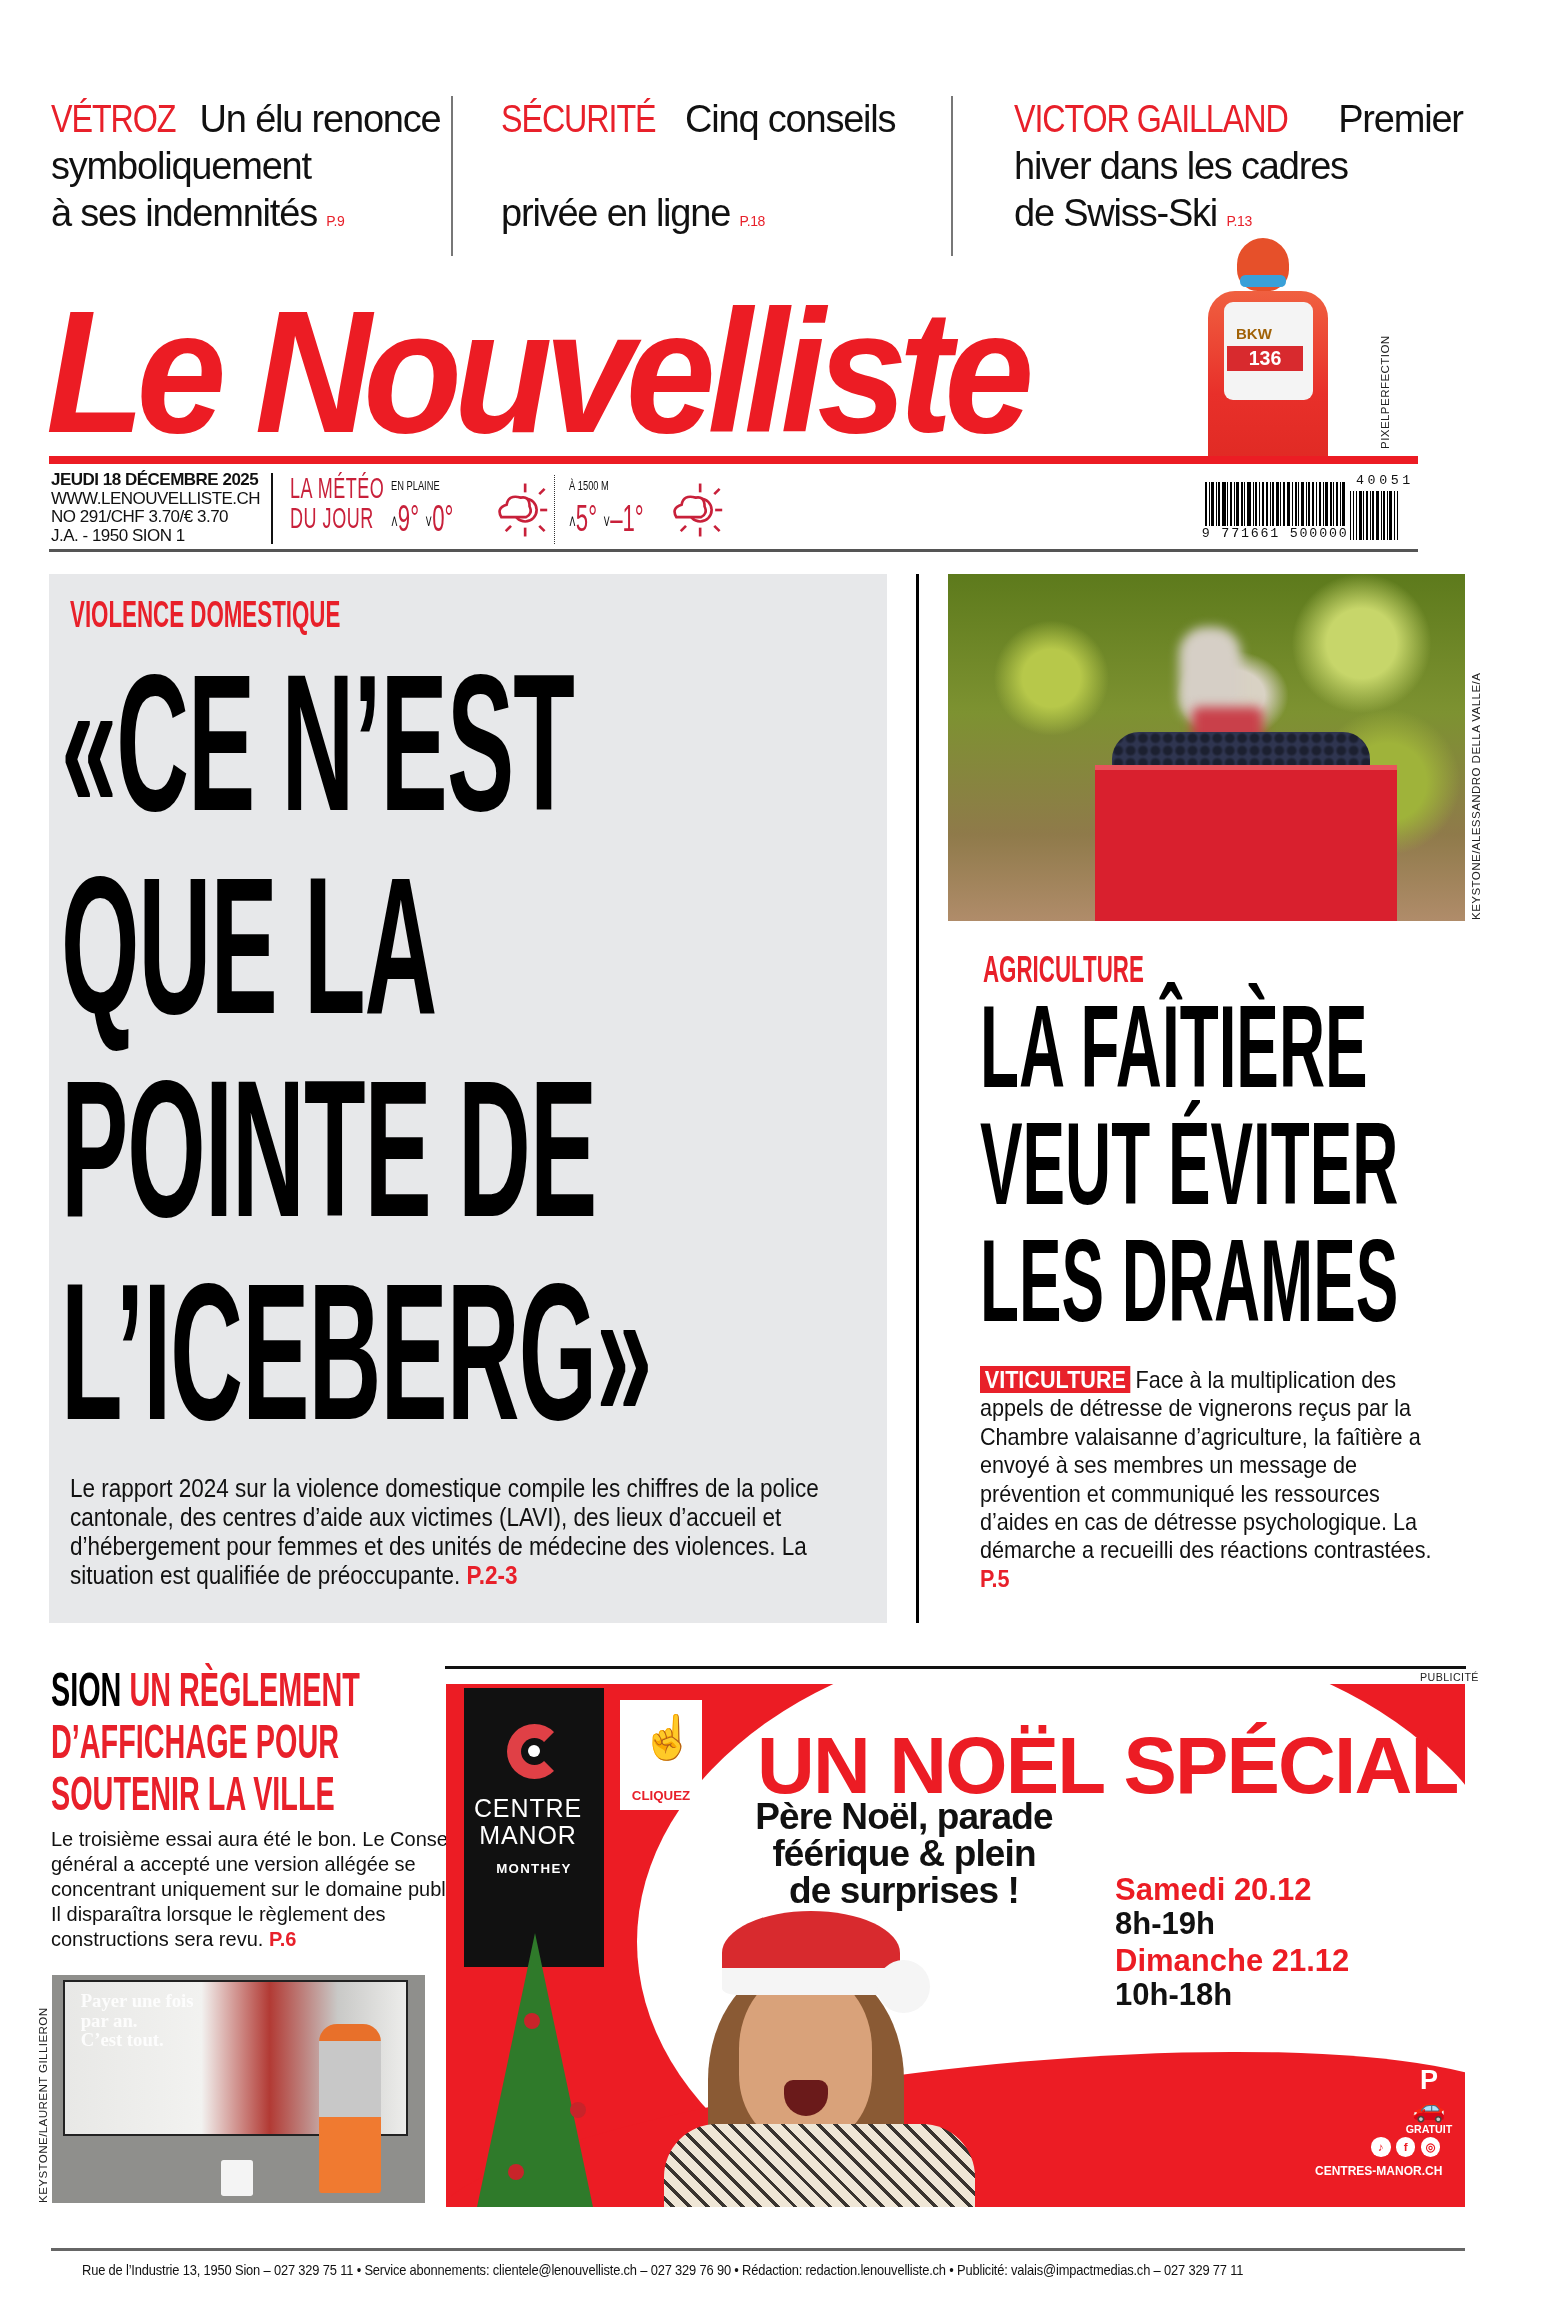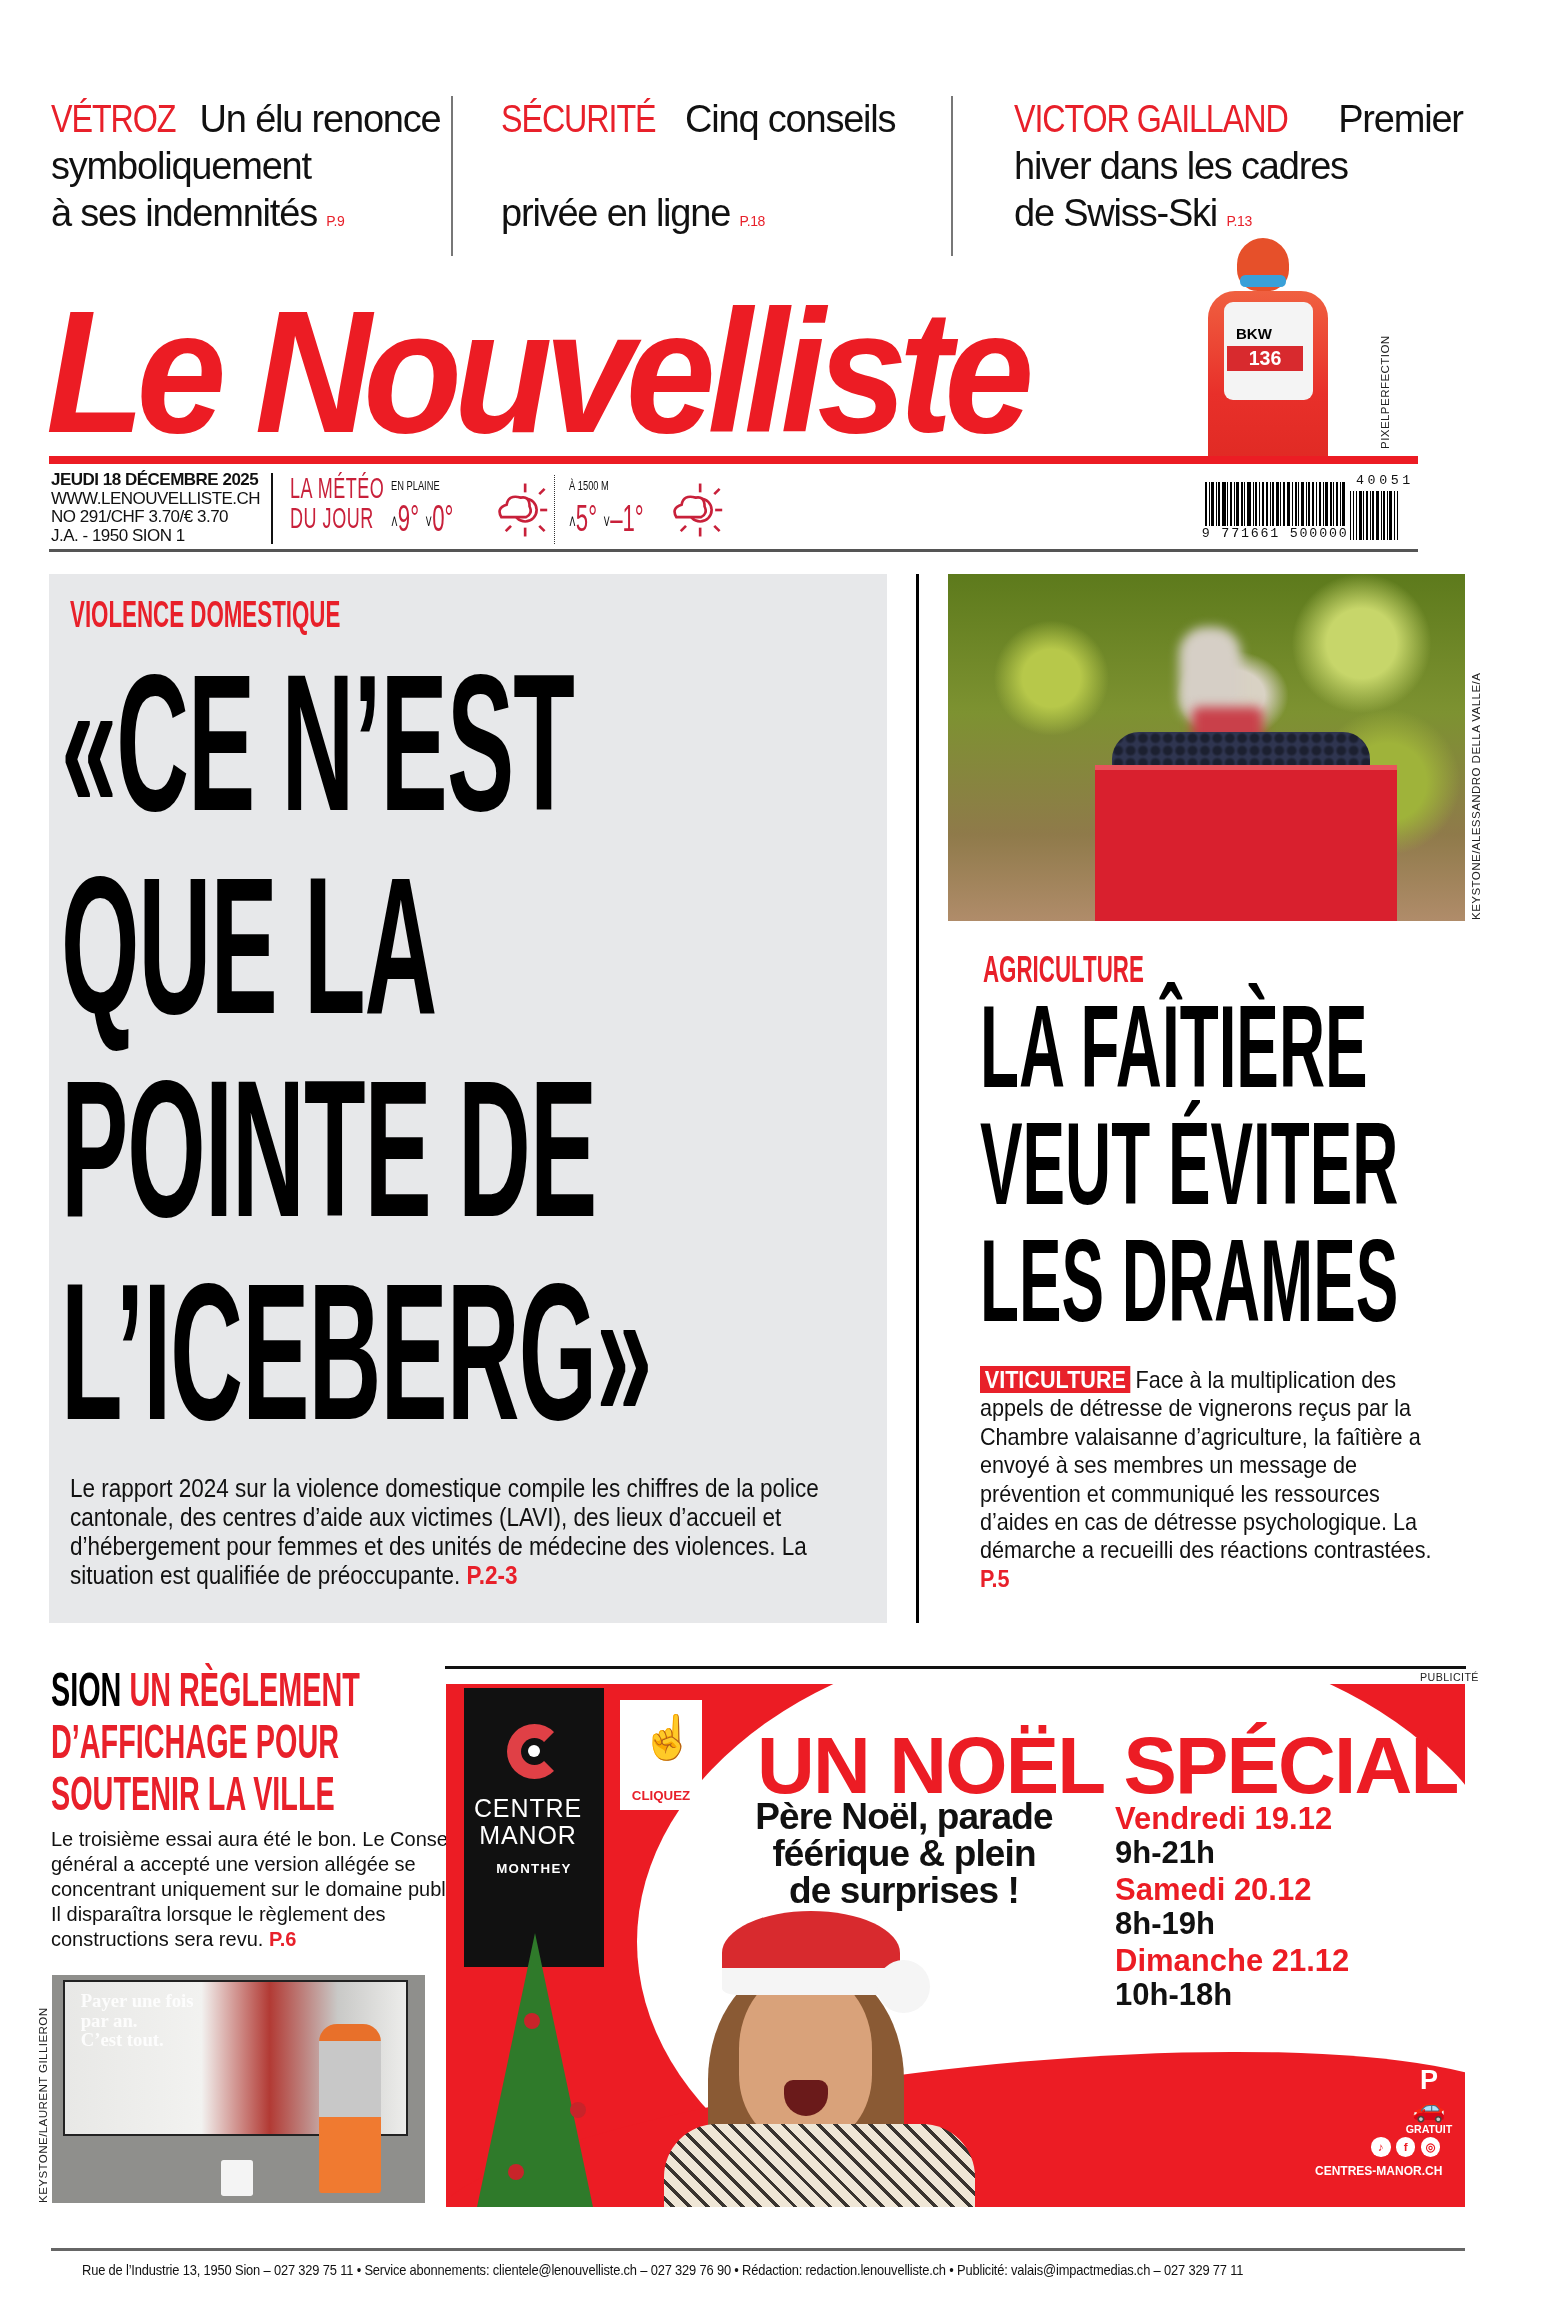--- a/index.html
+++ b/index.html
@@ -106,21 +106,21 @@
 
   .footer-rule { position: absolute; left: 51px; top: 2248px; width: 1414px; height: 2.7px; background: #666; }
   .footer { position: absolute; left: 82px; top: 2261px; font-size: 15px; color: #111; white-space: nowrap; transform: scaleX(0.86); transform-origin: left; letter-spacing: -0.2px; }
 
   
   .skier { position: absolute; left: 1181px; top: 238px; width: 178px; height: 224px; }
   .skier .head { position: absolute; left: 56px; top: 0; width: 52px; height: 53px; background: #e6502a; border-radius: 50% 50% 40% 40%; }
   .skier .glasses { position: absolute; left: 59px; top: 37px; width: 46px; height: 12.4px; background: #3aa0d8; border-radius: 5.3px; }
   .skier .body { position: absolute; left: 27px; top: 53px; width: 120px; height: 171px; background: linear-gradient(180deg, #f06040 0%, #e8302a 60%, #e02a24 100%); border-radius: 27px 27px 0 0; }
   .skier .bib { position: absolute; left: 43px; top: 64px; width: 89px; height: 98px; background: #f4f4f4; border-radius: 9px; }
-  .skier .bkw { position: absolute; left: 55px; top: 87px; font-size: 15px; font-weight: bold; color: #000000; }
+  .skier .bkw { position: absolute; left: 55px; top: 87px; font-size: 15px; font-weight: bold; color: #a16207; }
   .skier .num { position: absolute; left: 46px; top: 108px; width: 76px; height: 25px; background: #d82a2e; color: #fff; font-weight: bold; font-size: 19.6px; text-align: center; line-height: 25px; }
 </style>
 </head>
 <body>
 
 <div class="teaser" style="left:51px;">
   <span class="kicker">VÉTROZ</span>
   <span>Un élu renonce</span><br>
   <span>symboliquement</span><br>
   <span>à ses indemnités</span>
@@ -340,24 +340,20 @@
   <div class="clique">
     <div class="hand">☝</div>
     <div class="lbl">CLIQUEZ</div>
   </div>
   <div class="ad-title">UN NOËL SPÉCIAL</div>
   <div class="ad-sub">
     <div>Père Noël, parade</div>
     <div>féérique &amp; plein</div>
     <div>de surprises !</div>
   </div>
-  <div class="ad-day" style="top:118px;">
-    <span class="d">Vendredi 19.12</span>
-    <span class="h">9h-21h</span>
-  </div>
   <div class="ad-day" style="top:189px;">
     <span class="d">Samedi 20.12</span>
     <span class="h">8h-19h</span>
   </div>
   <div class="ad-day" style="top:260px;">
     <span class="d">Dimanche 21.12</span>
     <span class="h">10h-18h</span>
   </div>
 
   <div class="tree"></div>

